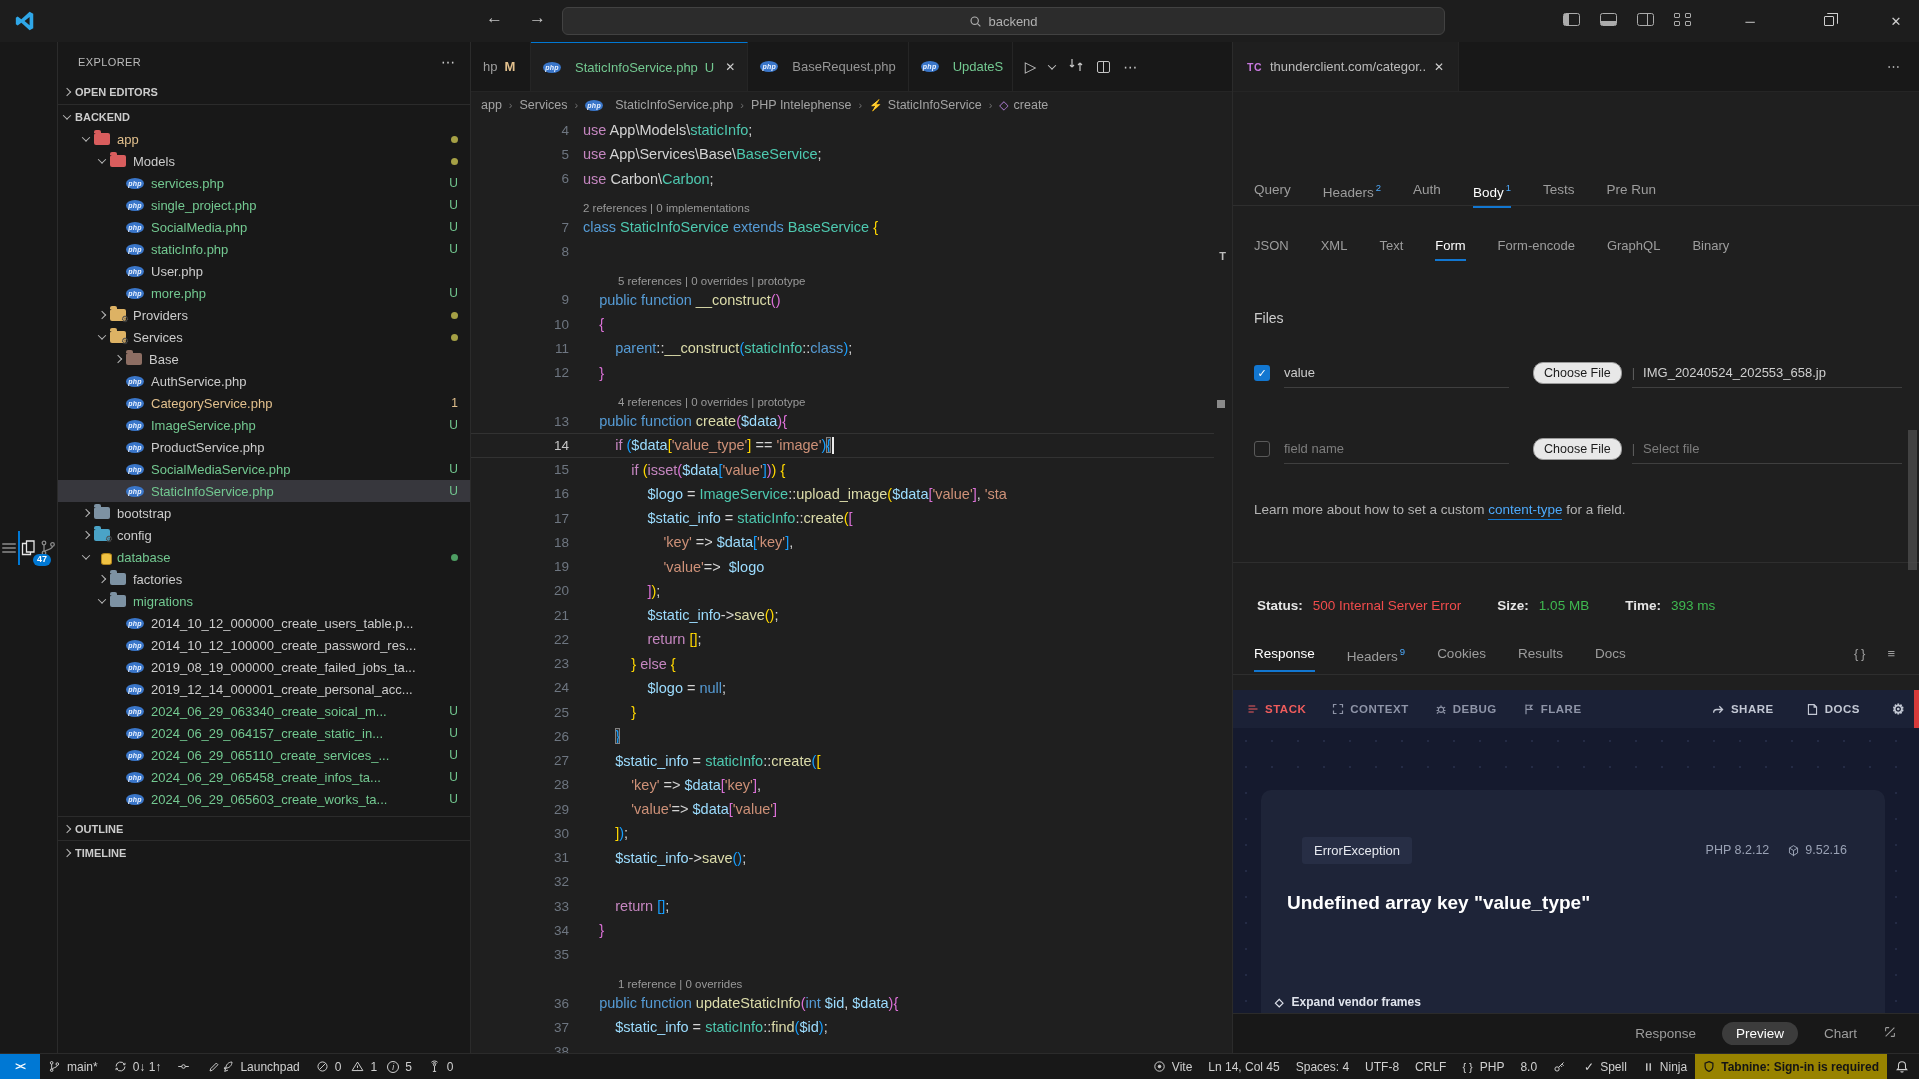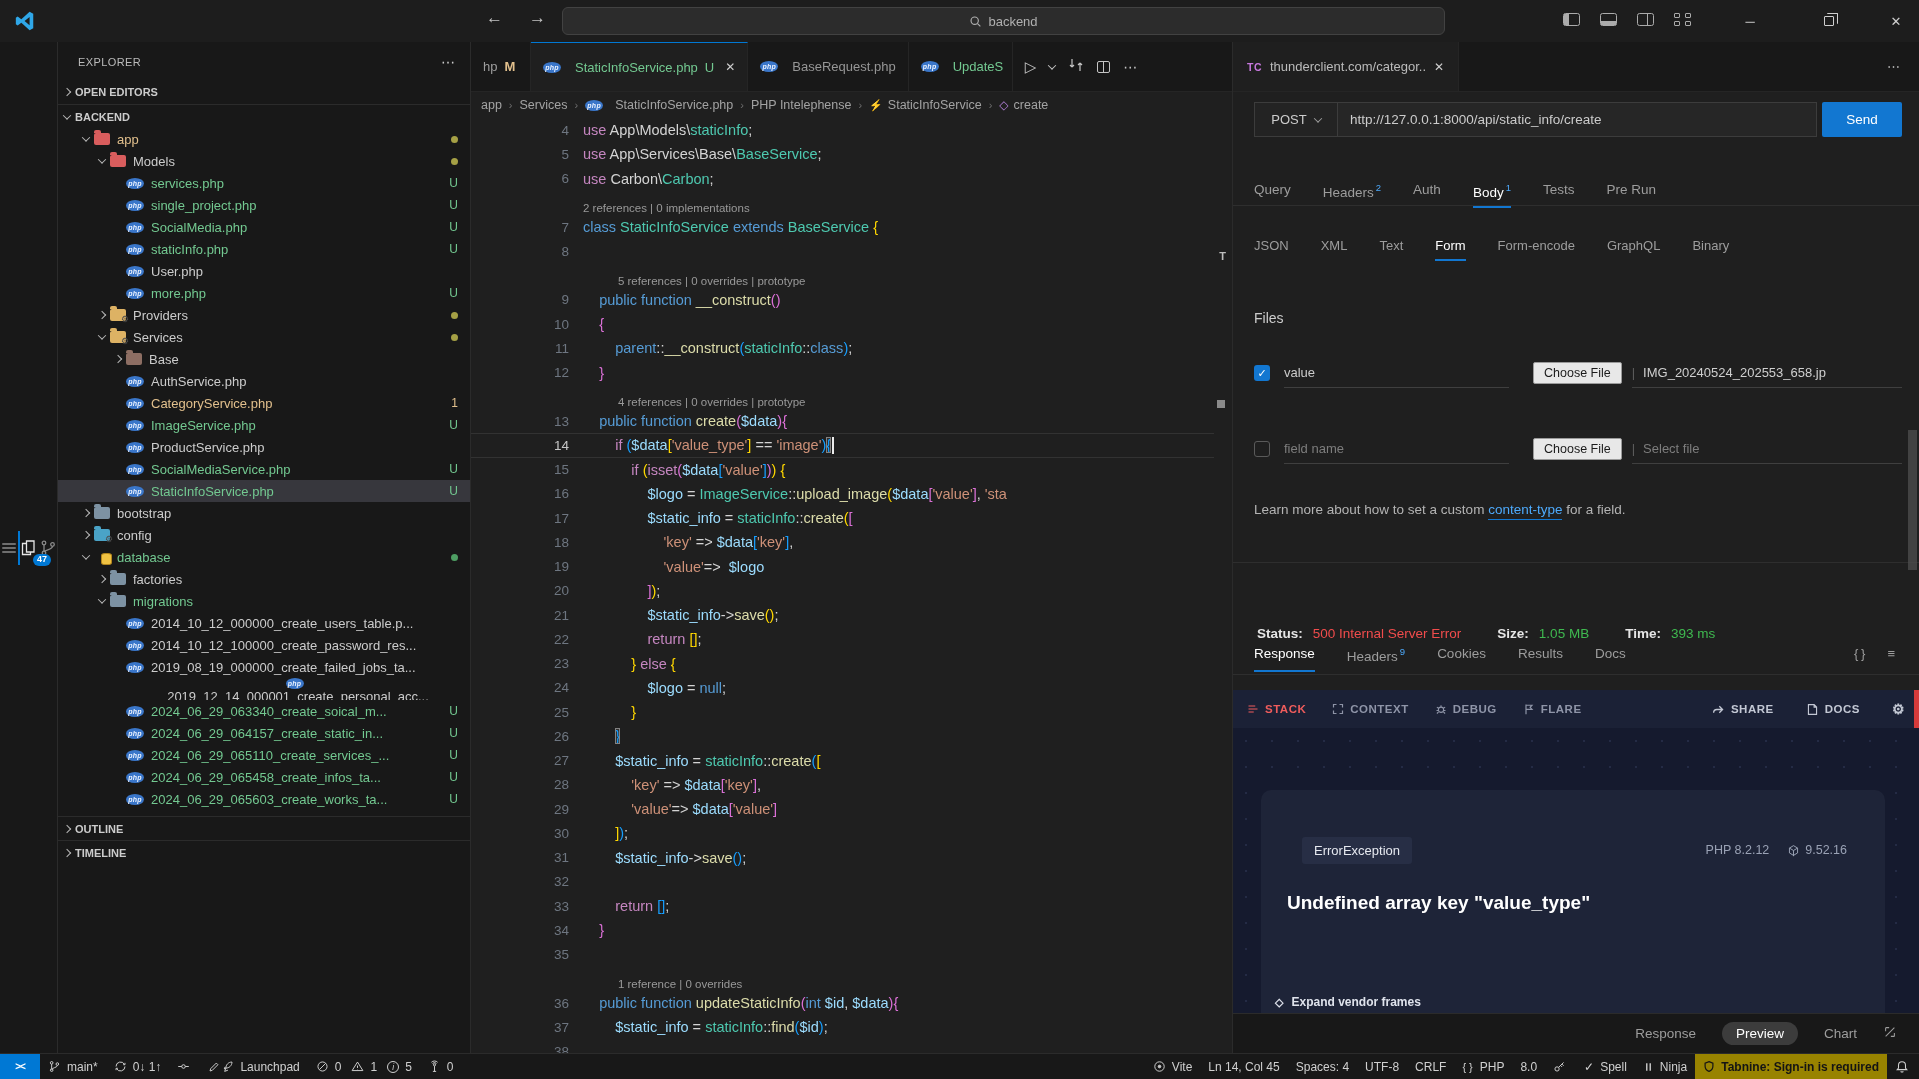--- a/index.html
+++ b/index.html
@@ -117,28 +117,28 @@
   .tabsrow .titem.on{color:#ffffff;}
   .tabsrow .titem.on::after{content:"";position:absolute;left:0;right:0;bottom:0;height:2px;background:#1277d1;}
   .sup{font-size:9.5px;color:#4daafc;vertical-align:super;margin-left:2px;}
   #files-label{position:absolute;left:21px;top:268px;font-size:14px;color:#cccccc;}
   .filerow{position:absolute;left:21px;right:17px;height:30px;display:flex;align-items:center;}
   .cbx{width:16px;height:16px;border-radius:3px;flex:none;margin-right:14px;cursor:pointer;}
   .cbx.on{background:#1277d1;color:#fff;font-size:11px;display:flex;align-items:center;justify-content:center;}
   .cbx.off{border:1.4px solid #5a5a5a;background:transparent;}
   .fname{width:225px;border-bottom:1px solid #3f3f3f;align-self:stretch;display:flex;align-items:center;font-size:13px;color:#cccccc;}
   .fname.ph{color:#7d7d7d;}
-  .choosebtn{margin-left:24px;background:#e8e8e8;color:#1b1b1b;border:1px solid #9a9a9a;border-radius:2px;font-size:12.5px;padding:3px 10px;cursor:pointer;flex:none;}
+  .choosebtn{margin-left:24px;background:#e8e8e8;color:#1b1b1b;border:1px solid #9a9a9a;border-radius:10px;font-size:12.5px;padding:3px 10px;cursor:pointer;flex:none;}
   .fval{margin-left:10px;border-bottom:1px solid #3f3f3f;align-self:stretch;display:flex;align-items:center;flex:1;font-size:13px;color:#cfcfcf;white-space:nowrap;overflow:hidden;}
   .fval .pipe{color:#5c5c5c;margin-right:8px;}
   .fval.ph{color:#7d7d7d;}
   #learnmore{position:absolute;left:21px;top:460px;font-size:13.5px;color:#b4b4b4;}
   #learnmore a{color:#4daafc;text-decoration:none;border-bottom:1.5px solid #1277d1;padding-bottom:2px;cursor:pointer;}
   #respdivider{position:absolute;left:0;right:0;top:520px;height:1px;background:#2e2e2e;}
-  #statusrow{position:absolute;left:24px;top:556px;display:flex;align-items:flex-start;gap:10px;font-size:13.5px;margin-top:28px;}
+  #statusrow{position:absolute;left:24px;top:556px;display:flex;align-items:flex-start;gap:10px;font-size:13.5px;}
   #statusrow b{color:#e6e6e6;font-weight:bold;}
   .red{color:#f14c4c;}
   .grn{color:#3fb950;}
   .sgap{width:16px;}
   #resp-icons{position:absolute;right:24px;top:604px;display:flex;gap:22px;color:#9d9d9d;font-size:13px;}
   
   #ignition{position:absolute;left:0;right:0;top:648px;height:323px;background:#151a2e;}
   #ign-bar{height:38px;background:#1b2136;display:flex;align-items:center;padding:0 14px;gap:26px;font-size:11.5px;font-weight:bold;letter-spacing:.5px;color:#8f95a8;position:relative;}
   .ign-item{display:flex;align-items:center;gap:6px;cursor:pointer;}
   .ign-item.red{color:#ef5c5c;}
@@ -458,21 +458,21 @@
           <span class="tlabel w">2014_10_12_000000_create_users_table.p...</span>
         </div>
         <div class="trow" style="padding-left: 68px;">
           <span class="phpi">php</span>
           <span class="tlabel w">2014_10_12_100000_create_password_res...</span>
         </div>
         <div class="trow" style="padding-left: 68px;">
           <span class="phpi">php</span>
           <span class="tlabel w">2019_08_19_000000_create_failed_jobs_ta...</span>
         </div>
-        <div class="trow" style="padding-left: 68px; flex-direction: column;">
+        <div class="trow" style="padding-left: 68px;">
           <span class="phpi">php</span>
           <span class="tlabel w">2019_12_14_000001_create_personal_acc...</span>
         </div>
         <div class="trow" style="padding-left: 68px;">
           <span class="phpi">php</span>
           <span class="tlabel g">2024_06_29_063340_create_soical_m...</span>
           <span class="tbadge U">U</span>
         </div>
         <div class="trow" style="padding-left: 68px;">
           <span class="phpi">php</span>
@@ -716,30 +716,20 @@
   <div id="rightpanel">
     <div id="tc-tabbar">
       <div class="tc-tab">
         <span class="tc-logo">TC</span>
         <span>thunderclient.com/categor..</span>
         <span class="close" style="color:#cfcfcf;font-size:12px;">✕</span>
       </div>
       <span class="dots">⋯</span>
     </div>
 
-    <div id="urlrow">
-      <div id="method">
-        <span>POST</span>
-        <span class="chev v" style="border-color:#9d9d9d;"></span>
-      </div>
-      <div id="urlinput">
-          <span>http://127.0.0.1:8000/api/static_info/create</span>
-        </div>
-      <button id="sendbtn">Send</button>
-    </div>
 
     <div class="tabsrow" style="top:140px;" id="req-tabs">
         <span class="titem">Query</span>
         <span class="titem">Headers<span class="sup">2</span></span>
         <span class="titem">Auth</span>
         <span class="titem on">Body<span class="sup">1</span></span>
         <span class="titem">Tests</span>
         <span class="titem">Pre Run</span>
       </div>
     <div style="position:absolute;left:0;right:0;top:163px;height:1px;background:#2e2e2e;"></div>

